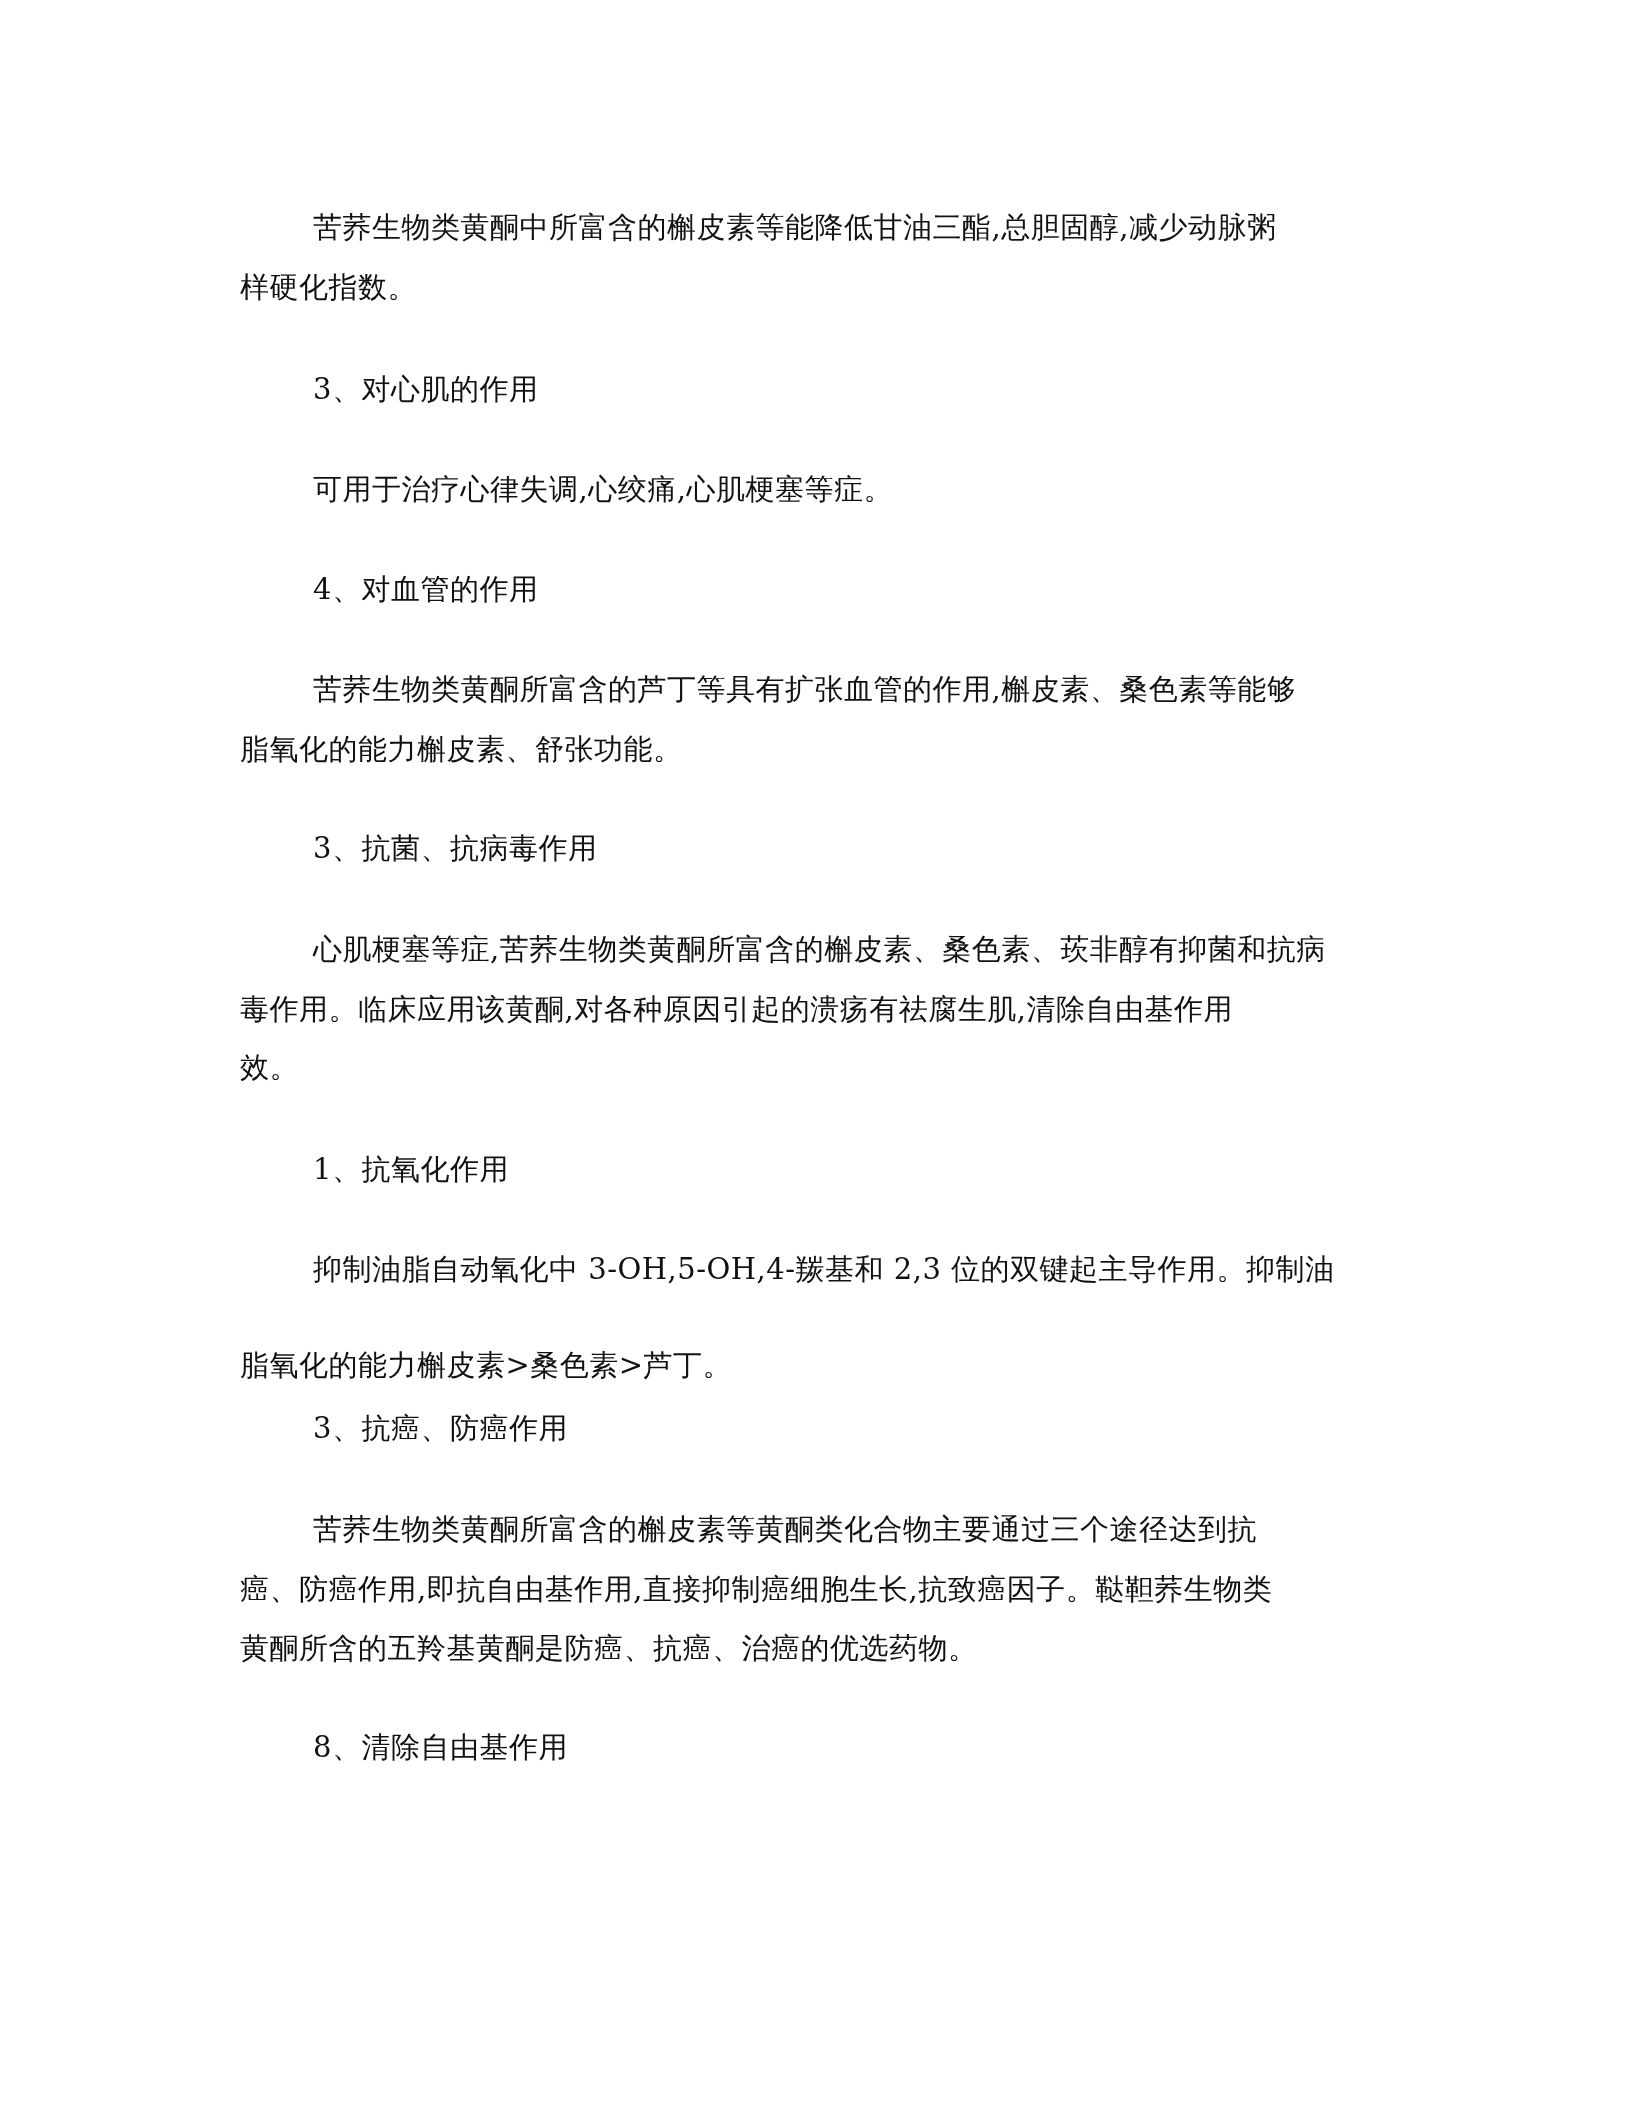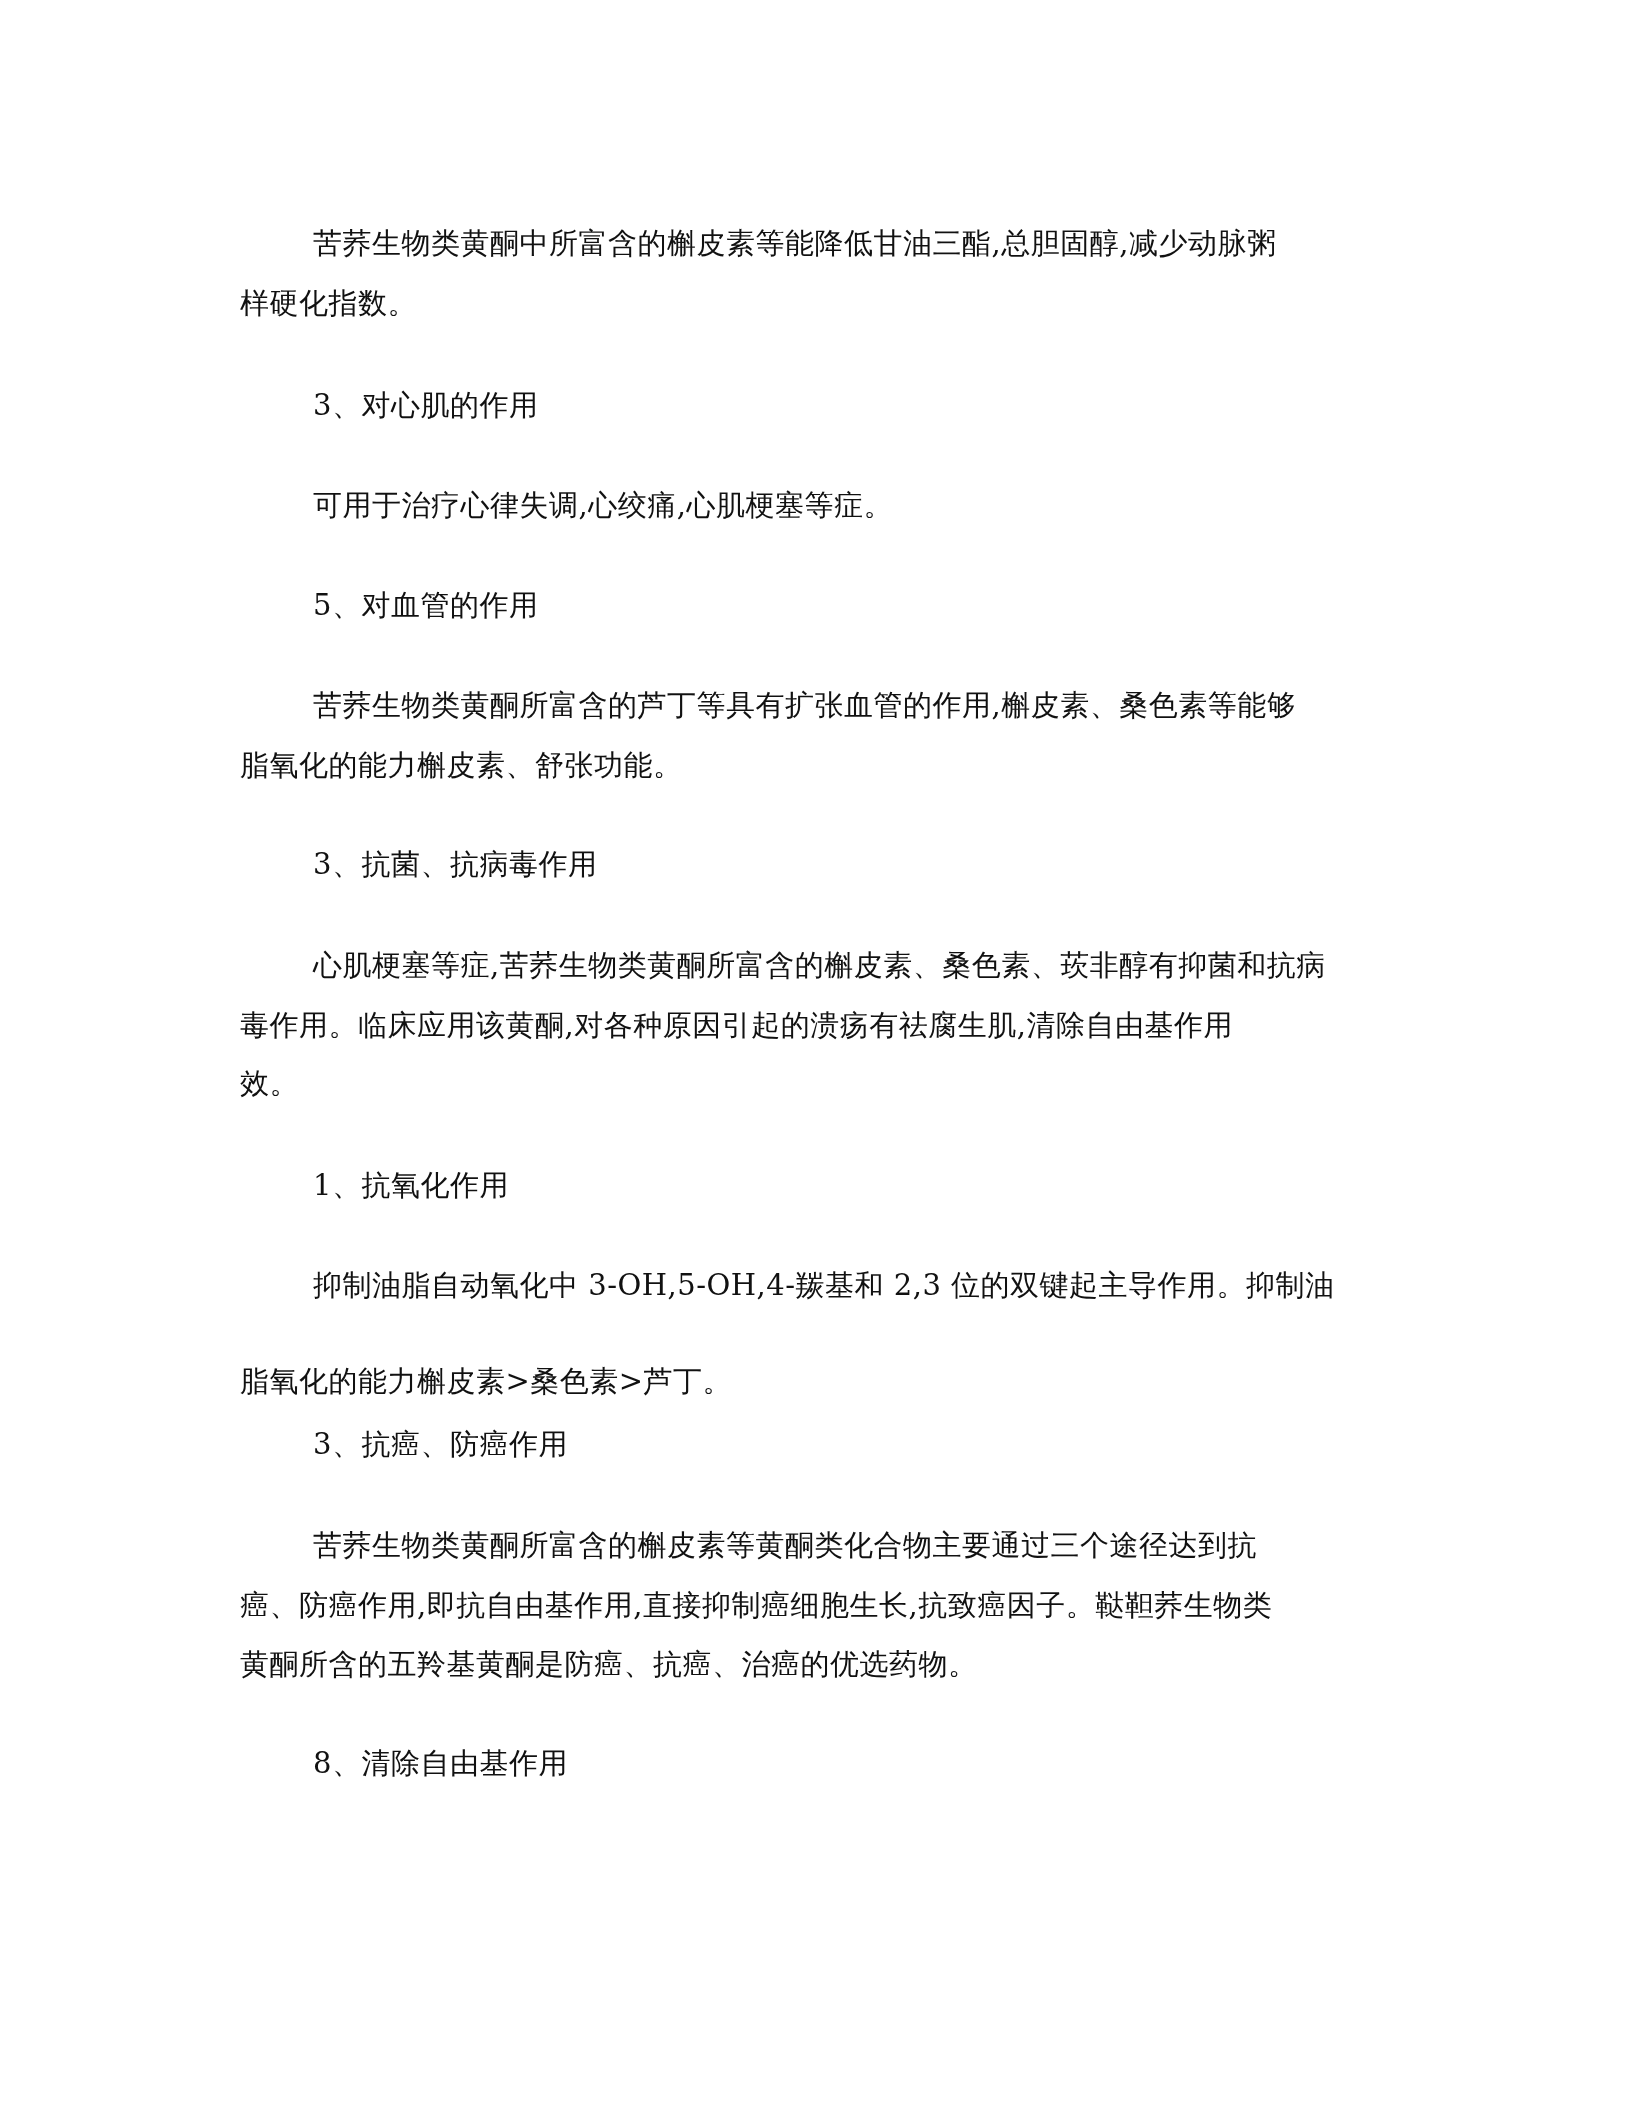--- a/index.html
+++ b/index.html
@@ -1,29 +1,29 @@
 <!DOCTYPE html>
 <html><head>
 <meta charset="utf-8">
 <style>
   html, body { margin:0; padding:0; background:#ffffff; }
   body { width:1632px; height:2112px; position:relative; overflow:hidden;
          font-family: "DejaVu Serif", "Liberation Serif", serif; color:#111; }
-  .line { position:absolute; left:240px; font-size:29px; line-height:36px; white-space:nowrap; letter-spacing:0.5px;margin-top:16px; }
+  .line { position:absolute; left:240px; font-size:29px; line-height:36px; white-space:nowrap; letter-spacing:0.5px; }
   .ind { left:313px; }
 </style>
 </head>
 <body>
 
 <div id="page">
   <div class="line ind" style="top:209px">苦荞生物类黄酮中所富含的槲皮素等能降低甘油三酯,总胆固醇,减少动脉粥</div>
   <div class="line" style="top:269px">样硬化指数。</div>
   <div class="line ind" style="top:371px">3、对心肌的作用</div>
   <div class="line ind" style="top:471px">可用于治疗心律失调,心绞痛,心肌梗塞等症。</div>
-  <div class="line ind" style="top:571px">5、对血管的作用</div>
+  <div class="line ind" style="top:571px">4、对血管的作用</div>
   <div class="line ind" style="top:671px">苦荞生物类黄酮所富含的芦丁等具有扩张血管的作用,槲皮素、桑色素等能够</div>
   <div class="line" style="top:731px">脂氧化的能力槲皮素、舒张功能。</div>
   <div class="line ind" style="top:830px">3、抗菌、抗病毒作用</div>
   <div class="line ind" style="top:931px">心肌梗塞等症,苦荞生物类黄酮所富含的槲皮素、桑色素、莰非醇有抑菌和抗病</div>
   <div class="line" style="top:991px">毒作用。临床应用该黄酮,对各种原因引起的溃疡有祛腐生肌,清除自由基作用</div>
   <div class="line" style="top:1049px">效。</div>
   <div class="line ind" style="top:1151px">1、抗氧化作用</div>
   <div class="line ind" style="top:1251px">抑制油脂自动氧化中 3-OH,5-OH,4-羰基和 2,3 位的双键起主导作用。抑制油</div>
   <div class="line" style="top:1347px">脂氧化的能力槲皮素&gt;桑色素&gt;芦丁。</div>
   <div class="line ind" style="top:1410px">3、抗癌、防癌作用</div>

